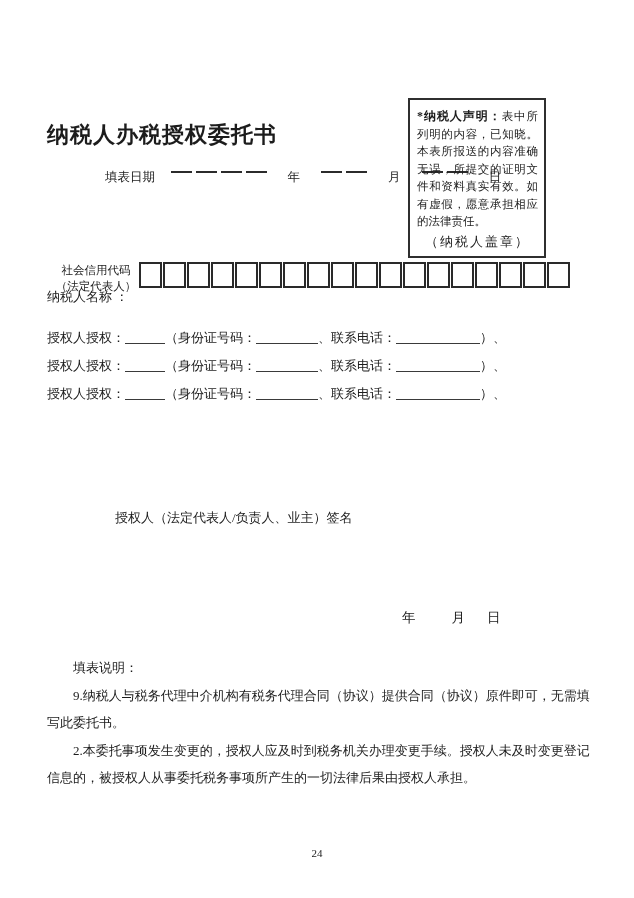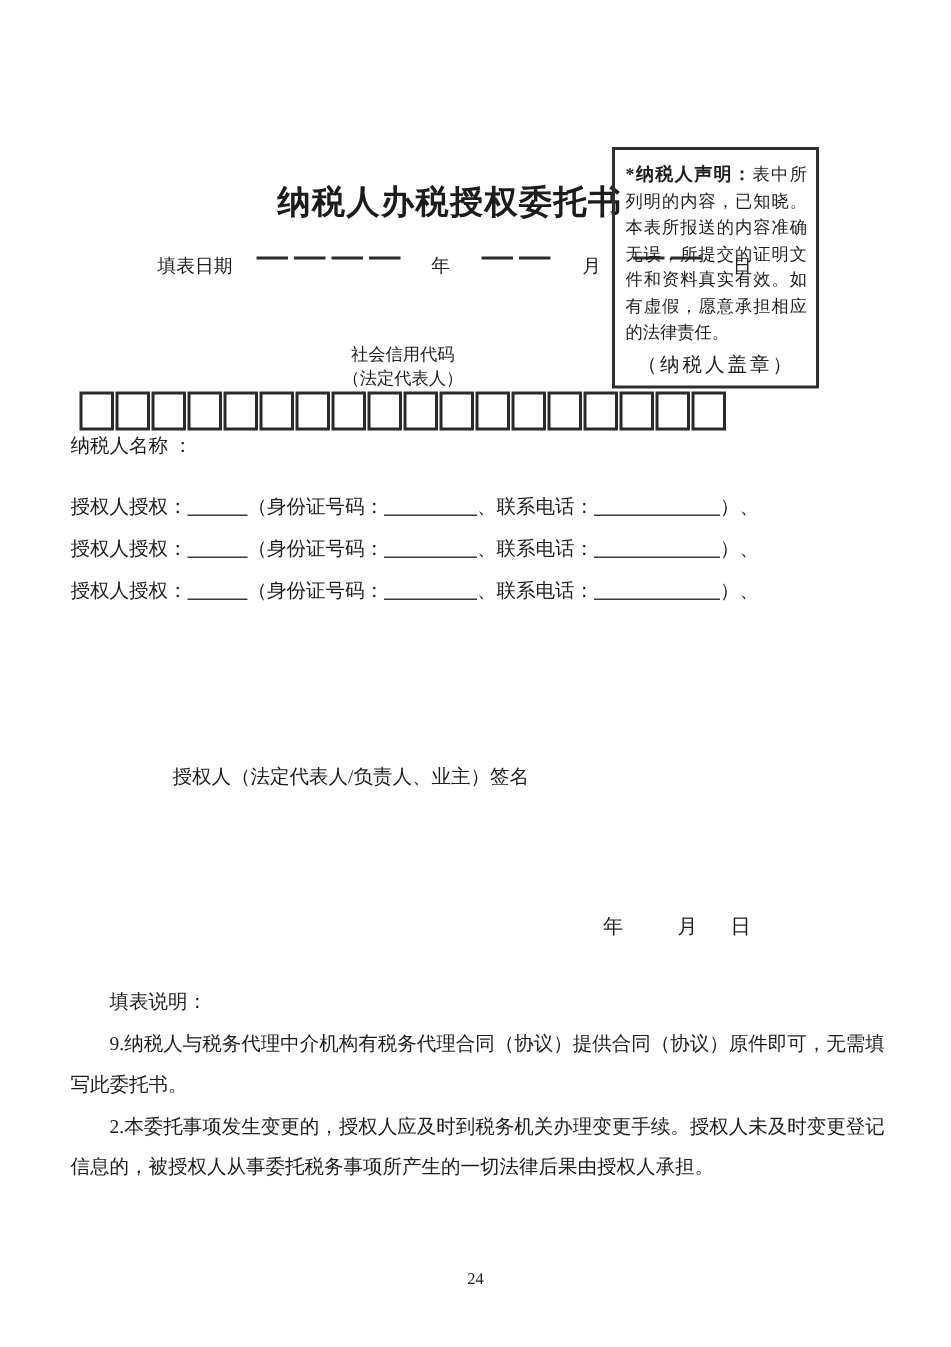--- a/index.html
+++ b/index.html
@@ -6,21 +6,21 @@
   .page{
     position:relative;
     width:634px;height:898px;
     background:#ffffff;
     color:#1c1c1c;
     font-family:"Liberation Serif","DejaVu Serif",serif;
     overflow:hidden;
   }
   .doc-title{
     position:absolute;left:47px;top:120px;width:506px;
-    text-align:center;font-size:22px;font-weight:bold;letter-spacing:1px;
+    text-align:left;font-size:22px;font-weight:bold;letter-spacing:1px;
   }
   .date-line{
     position:absolute;left:105px;top:169px;
     font-size:12.5px;white-space:nowrap;font-family:Liberation Mono, monospace;
   }
   .date-line .lbl{margin-right:6px;}
   .dash{
     display:inline-block;width:21px;height:0;
     border-top:2px solid #2b2b2b;
     vertical-align:8px;margin:0 2px;
@@ -32,22 +32,22 @@
     padding:8px 6px 6px 7px;
     font-size:11.5px;line-height:17.5px;
     text-align:justify;
   }
   .decl-box b{font-size:12px;}
   .decl-seal{
     display:block;text-align:center;
     font-size:13px;letter-spacing:2px;margin-top:2px;
   }
   .code-row{
-    position:absolute;left:53px;top:229px;
-    display:flex;align-items:center;flex-direction:column;
+    position:absolute;left:53px;top:262px;
+    display:flex;align-items:flex-start;
   }
   .code-label{
     width:86px;text-align:center;
     font-size:11.5px;line-height:16px;flex:none;
   }
   .code-boxes{display:flex;gap:1px;flex:none;}
   .code-box{
     width:19px;height:22px;flex:none;
     border:2px solid #2a2a2a;background:#fff;
   }

